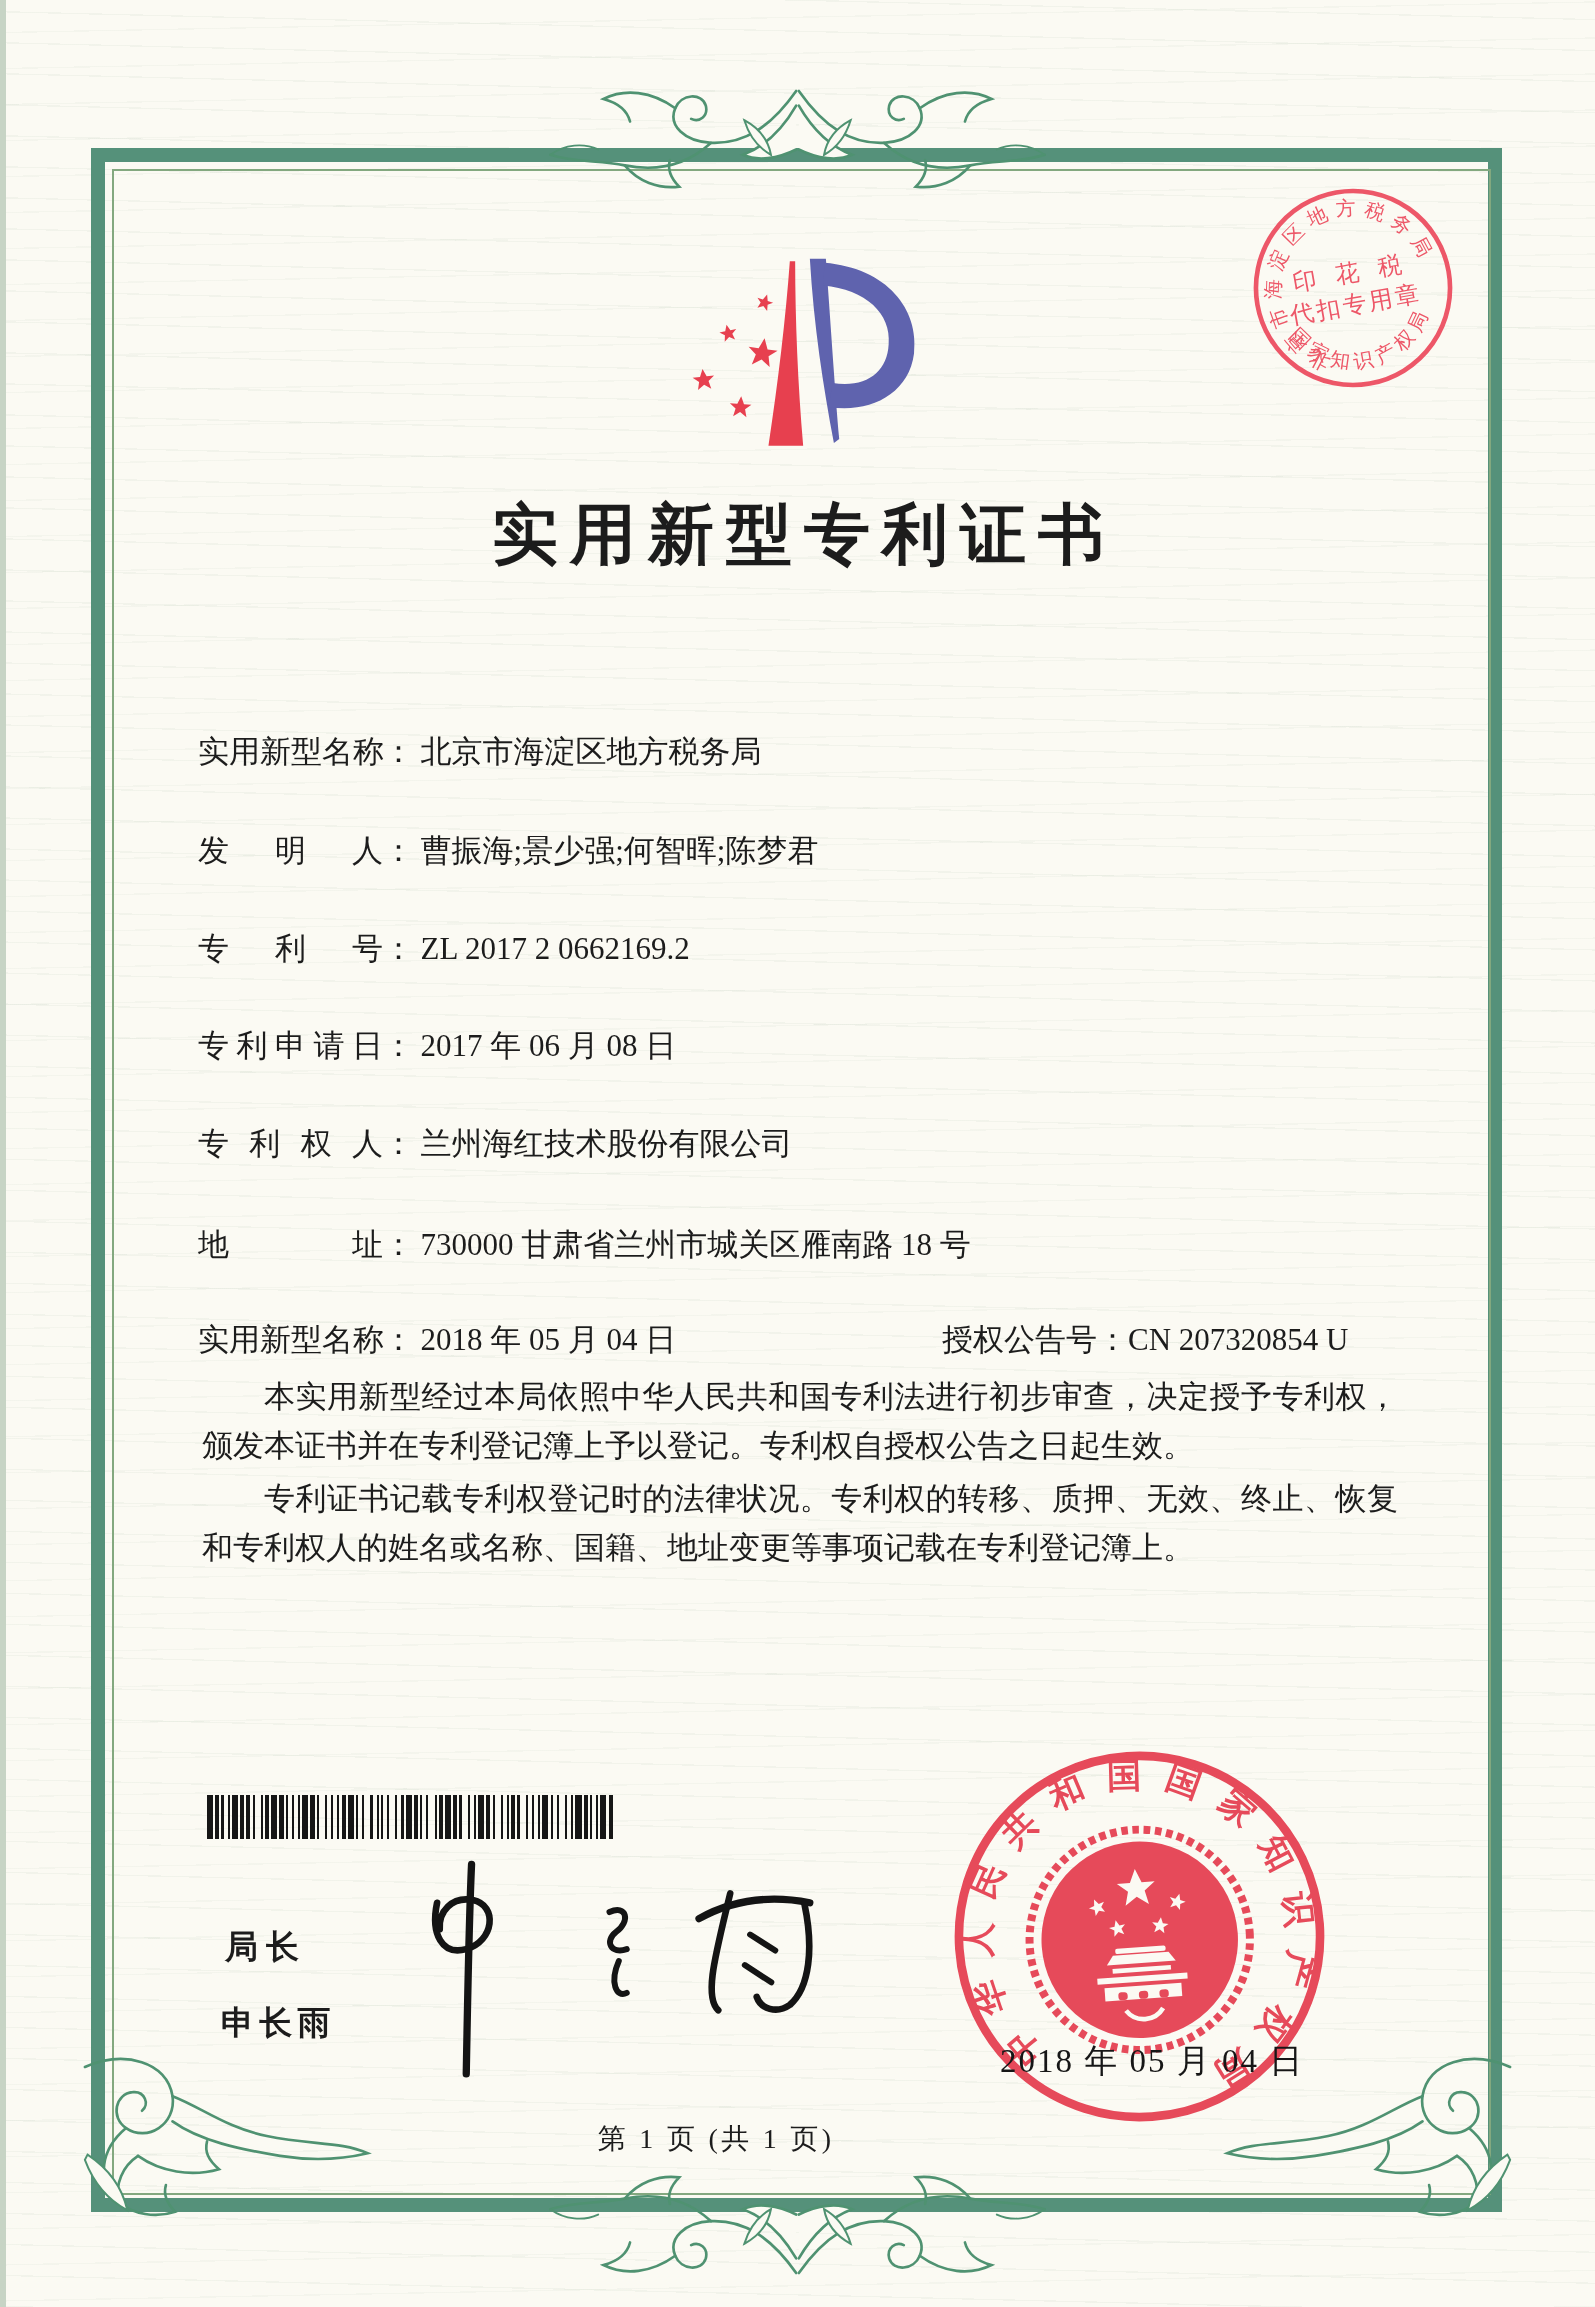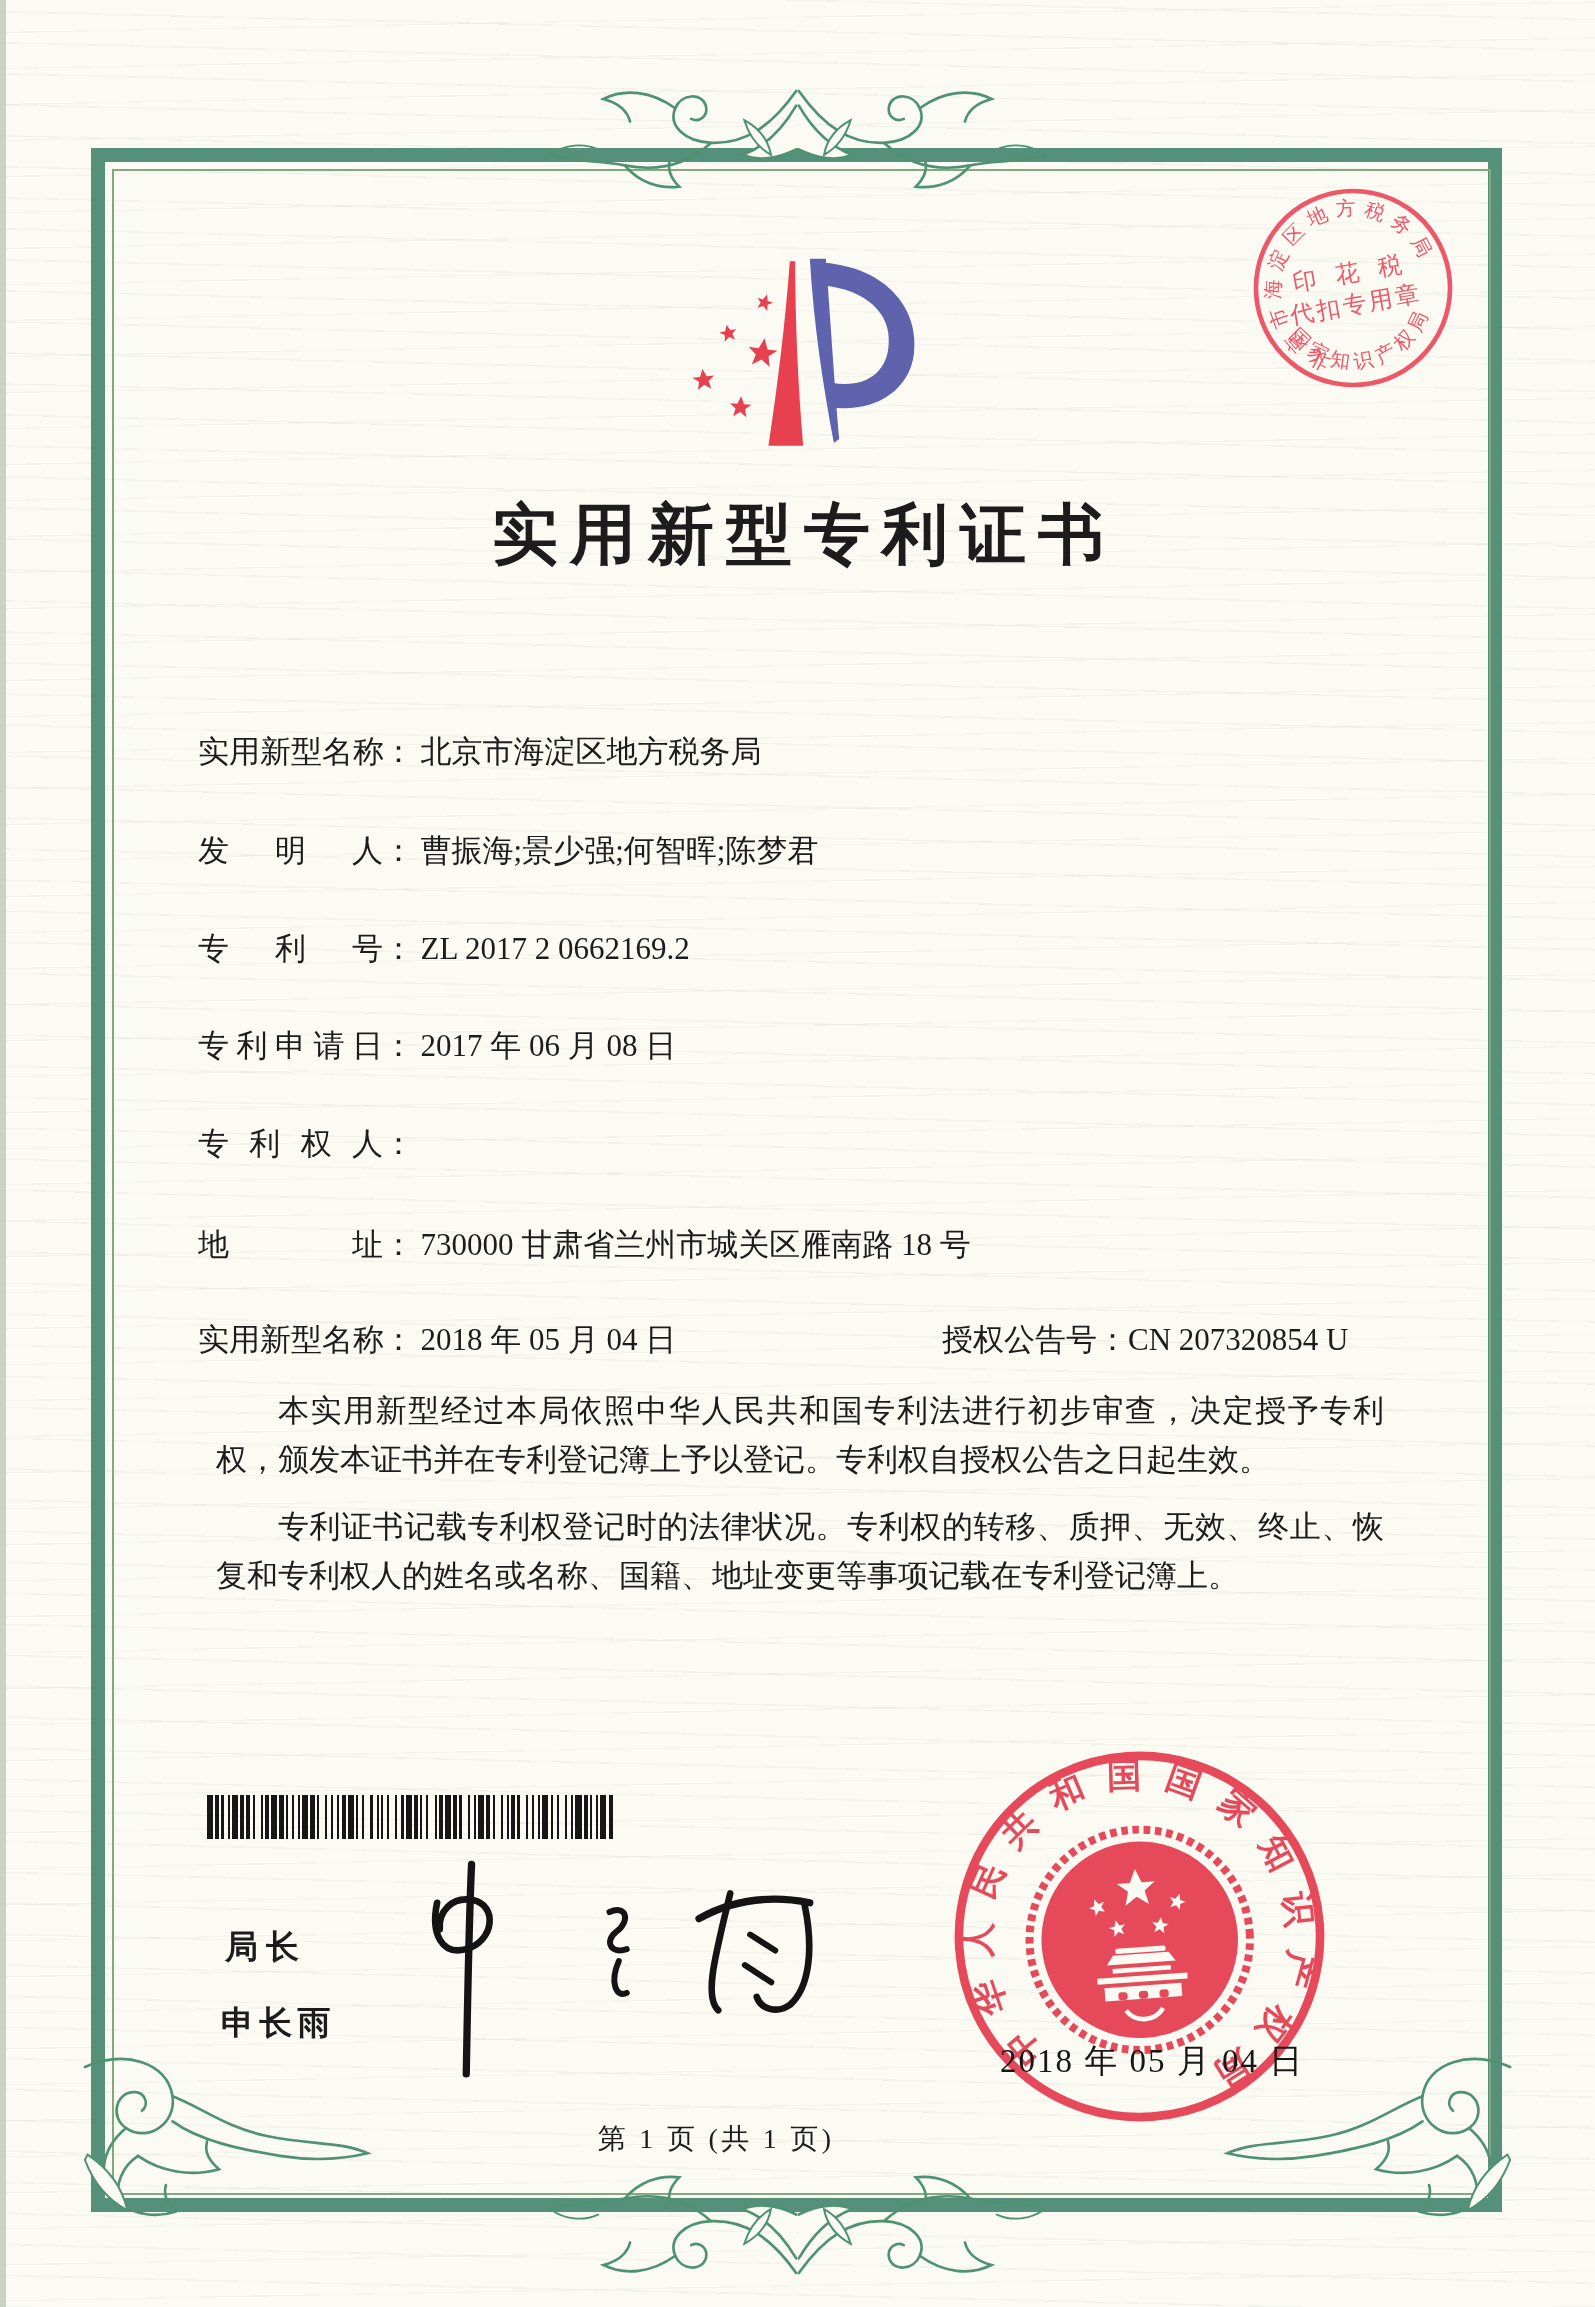--- a/index.html
+++ b/index.html
@@ -25,21 +25,21 @@
         font-size:66px;font-weight:bold;letter-spacing:12px;padding-left:12px;box-sizing:border-box;}
 
   .row{position:absolute;left:198px;display:flex;align-items:baseline;font-size:31px;white-space:nowrap;}
   .row .lbl{display:inline-block;width:185px;text-align:justify;text-align-last:justify;}
   .row .val{margin-left:6.6px;}
   .r1{top:731px}.r2{top:830px}.r3{top:928px}.r4{top:1025px}.r5{top:1123px}.r6{top:1224px}.r7{top:1319px}
   .grant-no{position:absolute;left:942px;top:1319px;font-size:31px;white-space:nowrap;}
 
   .body-text{position:absolute;left:198px;top:1368px;width:1204px;font-size:31px;
         line-height:49px;text-align:justify;}
-  .body-text p{margin:18px;text-indent:2em;}
+  .body-text p{margin:4px;text-indent:2em;}
 
   .barcode{position:absolute;left:207px;top:1795px;width:409px;height:44px;display:flex;overflow:hidden;}
   .barcode i{display:block;height:100%;background:#161616;flex:none;}
   .barcode i.sp{background:transparent;}
 
   .director-title{position:absolute;left:225px;top:1925px;font-size:33px;letter-spacing:8px;font-weight:600;}
   .director-name{position:absolute;left:221px;top:2001px;font-size:33px;letter-spacing:5.3px;font-weight:600;}
 
   .signature{position:absolute;left:397px;top:1855px;width:425px;height:252px;}
 
@@ -150,20 +150,21 @@
       <span class="val">ZL 2017 2 0662169.2</span>
   </div>
   <div class="row r4">
     <span class="lbl">专利申请日</span>
       <span class="colon">：</span>
       <span class="val">2017 年 06 月 08 日</span>
   </div>
   <div class="row r5">
     <span class="lbl">专利权人</span>
       <span class="colon">：</span>
+      <span class="val">兰州海红技术股份有限公司</span>
   </div>
   <div class="row r6">
     <span class="lbl">地址</span>
       <span class="colon">：</span>
       <span class="val">730000 甘肃省兰州市城关区雁南路 18 号</span>
   </div>
   <div class="row r7">
     <span class="lbl">实用新型名称</span>
       <span class="colon">：</span>
       <span class="val">2018 年 05 月 04 日</span>

